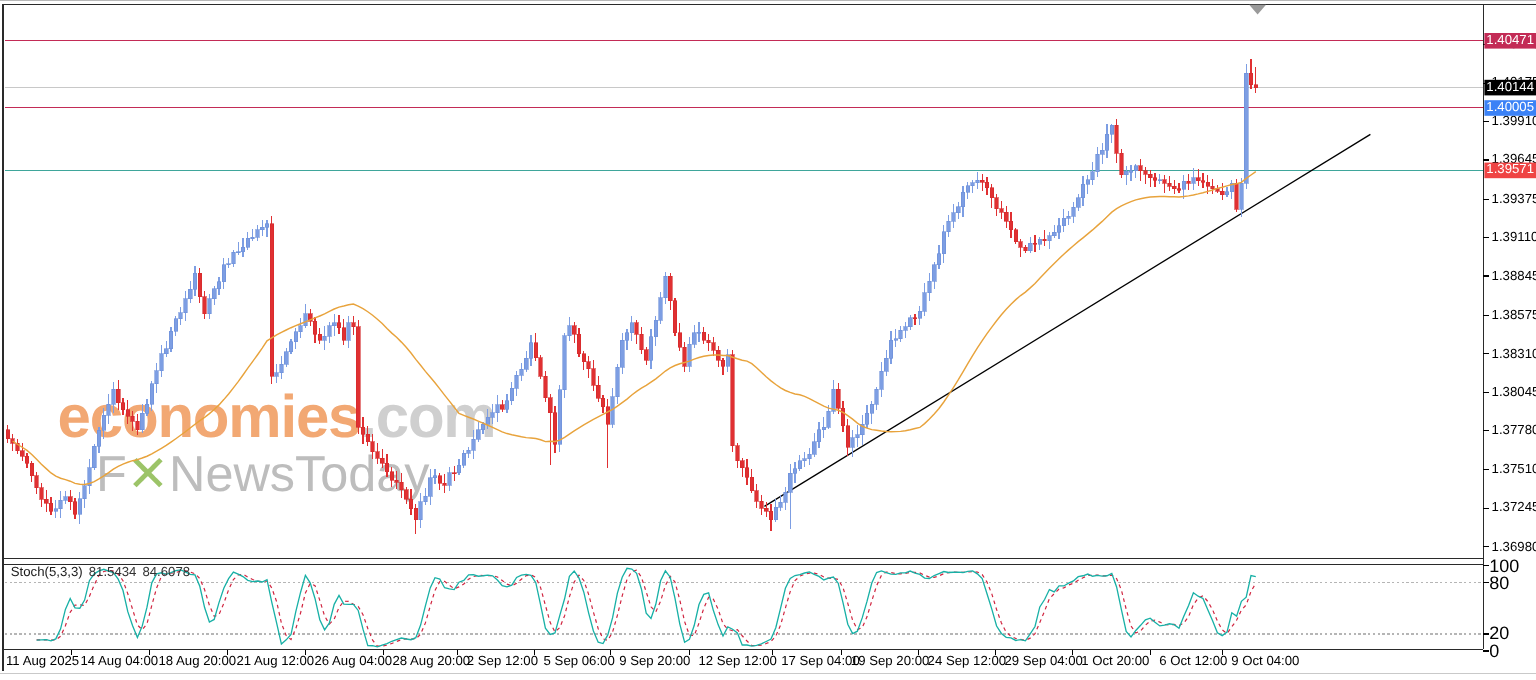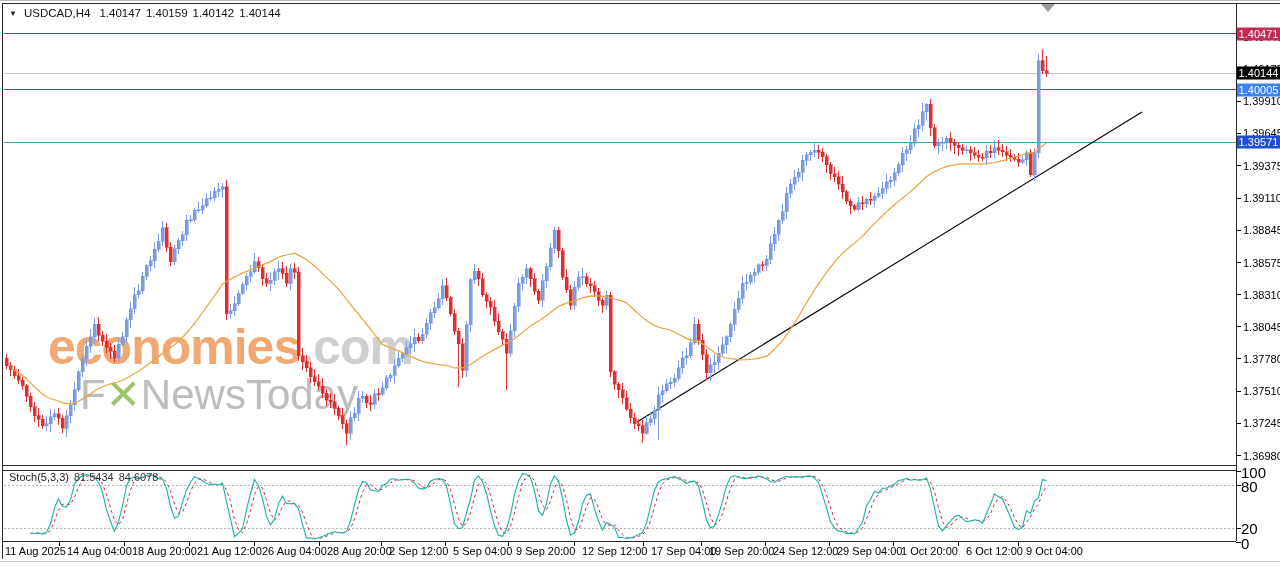--- a/index.html
+++ b/index.html
@@ -626,23 +626,20 @@
         <line x1="643.5" y1="542" x2="643.5" y2="546" stroke="#000" stroke-width="1" shape-rendering="crispEdges"></line>
         <line x1="701.5" y1="542" x2="701.5" y2="546" stroke="#000" stroke-width="1" shape-rendering="crispEdges"></line>
         <line x1="765.5" y1="542" x2="765.5" y2="546" stroke="#000" stroke-width="1" shape-rendering="crispEdges"></line>
         <line x1="829.5" y1="542" x2="829.5" y2="546" stroke="#000" stroke-width="1" shape-rendering="crispEdges"></line>
         <line x1="893.5" y1="542" x2="893.5" y2="546" stroke="#000" stroke-width="1" shape-rendering="crispEdges"></line>
         <line x1="958.5" y1="542" x2="958.5" y2="546" stroke="#000" stroke-width="1" shape-rendering="crispEdges"></line>
         <line x1="1018.5" y1="542" x2="1018.5" y2="546" stroke="#000" stroke-width="1" shape-rendering="crispEdges"></line>
       </g>
   </svg>
 
-  <div id="titlebar">
-    <span class="arrow">▼</span><span class="sym">USDCAD,H4</span><span class="v">1.40147</span><span class="v">1.40159</span><span class="v">1.40142</span><span class="v">1.40144</span>
-  </div>
 
   <div id="shift-marker"></div>
 
   <div id="stochlabel">
     <span>Stoch(5,3,3)</span><span class="v">81.5434</span><span class="v">84.6078</span>
   </div>
 
   <div id="labels-host">
       <span class="plabel" style="top:37.247350329416214px;">1.40440</span>
       <span class="plabel" style="top:69.28115153251039px;">1.40175</span>
@@ -662,28 +659,28 @@
       <span class="slabel" style="top:485.7px;">80</span>
       <span class="slabel" style="top:528.3px;">20</span>
       <span class="slabel" style="top:542.5px;">0</span>
       <span class="tlabel" style="left:5px;">11 Aug 2025</span>
       <span class="tlabel" style="left:67px;">14 Aug 04:00</span>
       <span class="tlabel" style="left:132px;">18 Aug 20:00</span>
       <span class="tlabel" style="left:197px;">21 Aug 12:00</span>
       <span class="tlabel" style="left:262px;">26 Aug 04:00</span>
       <span class="tlabel" style="left:327px;">28 Aug 20:00</span>
       <span class="tlabel" style="left:389px;">2 Sep 12:00</span>
-      <span class="tlabel" style="left:453px;">5 Sep 04:00</span>
+      <span class="tlabel" style="left:453px;">5 Sep 06:00</span>
       <span class="tlabel" style="left:516px;">9 Sep 20:00</span>
       <span class="tlabel" style="left:582px;">12 Sep 12:00</span>
       <span class="tlabel" style="left:651px;">17 Sep 04:00</span>
       <span class="tlabel" style="left:709px;">19 Sep 20:00</span>
       <span class="tlabel" style="left:773px;">24 Sep 12:00</span>
       <span class="tlabel" style="left:837px;">29 Sep 04:00</span>
       <span class="tlabel" style="left:901px;">1 Oct 20:00</span>
       <span class="tlabel" style="left:966px;">6 Oct 12:00</span>
       <span class="tlabel" style="left:1026px;">9 Oct 04:00</span>
       <span class="badge" style="top:33.5px;background:#c32b56;">1.40471</span>
       <span class="badge" style="top:73.02850186192927px;background:#000000;">1.40144</span>
       <span class="badge" style="top:89.83113720996712px;background:#3b82f6;">1.40005</span>
-      <span class="badge" style="top:142.29404182182634px;background:#1d4ed8;">1.39571</span>
+      <span class="badge" style="top:142.29404182182634px;background:#ef4444;">1.39571</span>
     </div>
 </div>
 
 </body></html>

